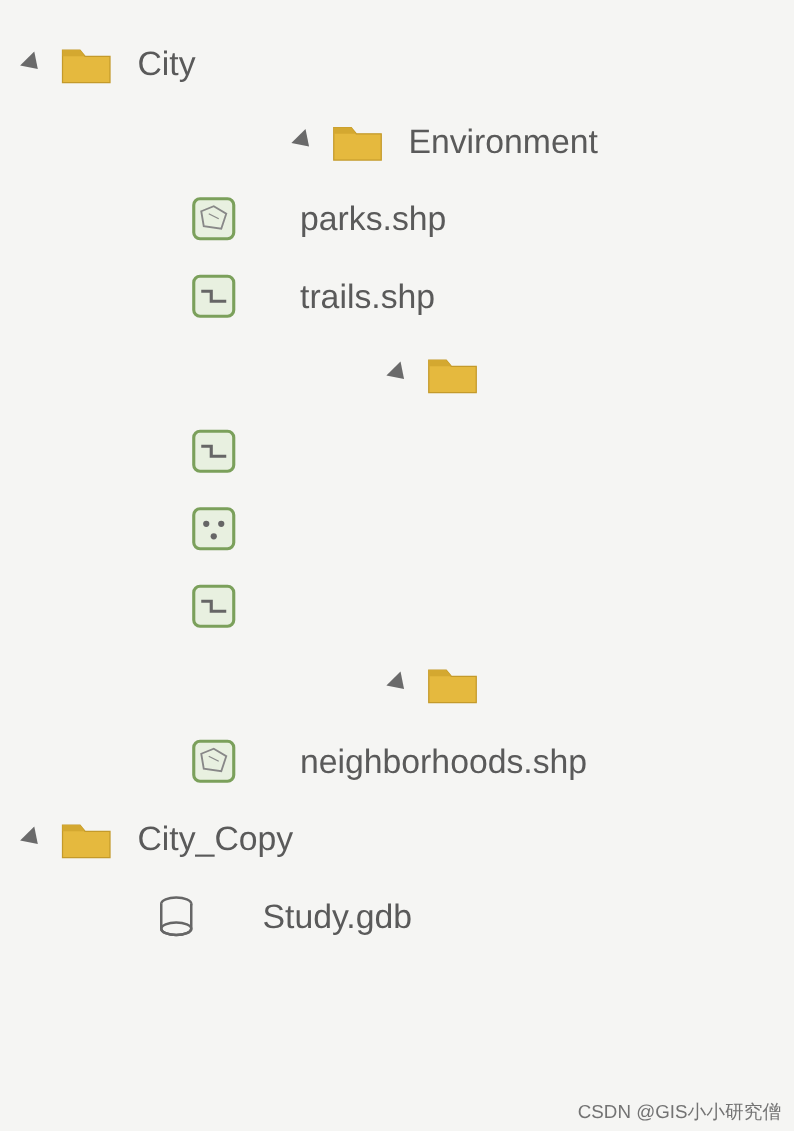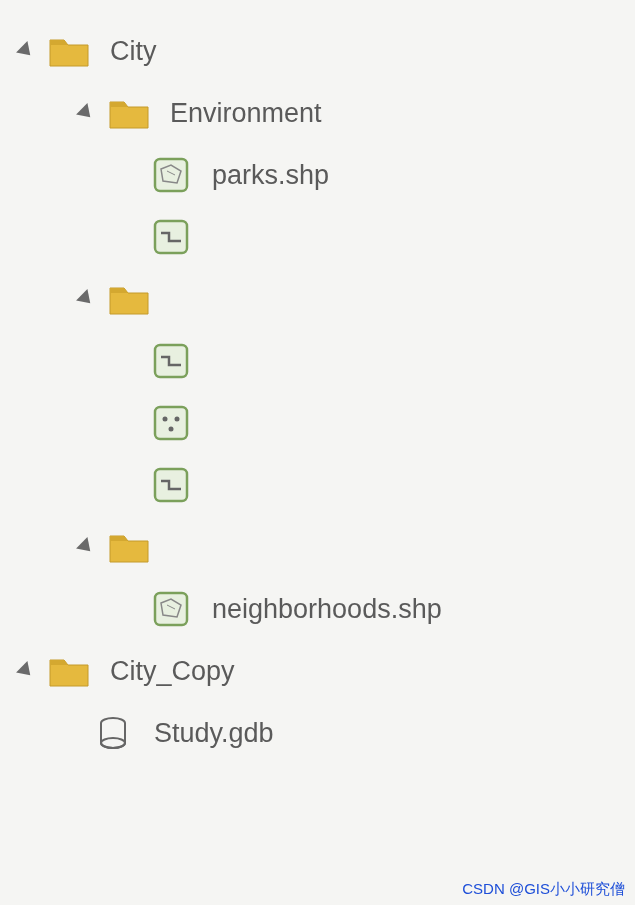--- a/index.html
+++ b/index.html
@@ -17,22 +17,22 @@
       padding: 20px 0;
       position: relative;
       filter: blur(0.3px);
     }
     .tree-item {
       display: flex;
       align-items: center;
       height: 62px;
       padding-left: 18px;
     }
-    .indent-1 { padding-left: 78px; }
-    .indent-2 { padding-left: 150px; }
+    .indent-1 { padding-left: 78px; justify-content: center; }
+    .indent-2 { padding-left: 150px; gap: 28px; }
     .expand-triangle {
       width: 0;
       height: 0;
       border-left: 8px solid transparent;
       border-right: 8px solid transparent;
       border-top: 12px solid #6a6a6a;
       transform: rotate(-45deg);
       margin-right: 14px;
       flex-shrink: 0;
     }
@@ -48,21 +48,21 @@
     .label {
       color: #5a5a5a;
       font-size: 27px;
       font-weight: 400;
     }
     .watermark {
       position: absolute;
       bottom: 6px;
       right: 10px;
       font-size: 15px;
-      color: #1d4ed8;
+      color: #737373;
       font-family: Arial, sans-serif;
     }
   </style>
 </head>
 <body>
 
 <div class="tree-item">
   <div class="expand-triangle"></div>
   <div class="icon-wrap">
     <svg width="42" height="34" viewBox="0 0 42 34">
@@ -95,20 +95,21 @@
   <span class="label">parks.shp</span>
 </div>
 
 <div class="tree-item indent-2">
   <div class="icon-wrap">
     <svg width="36" height="36" viewBox="0 0 36 36">
       <rect x="2" y="2" width="32" height="32" rx="5" fill="#e8f0e0" stroke="#7ba05b" stroke-width="2.5"></rect>
       <path d="M8 14 L16 14 L16 22 L28 22" fill="none" stroke="#666" stroke-width="2.5"></path>
     </svg>
   </div>
+  <span class="label">trails.shp</span>
 </div>
 
 <div class="tree-item indent-1">
   <div class="expand-triangle"></div>
   <div class="icon-wrap">
     <svg width="42" height="34" viewBox="0 0 42 34">
       <path d="M2 6 L16 6 L20 11 L40 11 L40 32 L2 32 Z" fill="#e5b93e" stroke="#c49a2a" stroke-width="1"></path>
       <path d="M2 6 L16 6 L20 11 L2 11 Z" fill="#d4a830"></path>
     </svg>
   </div>
@@ -168,21 +169,21 @@
   <div class="expand-triangle"></div>
   <div class="icon-wrap">
     <svg width="42" height="34" viewBox="0 0 42 34">
       <path d="M2 6 L16 6 L20 11 L40 11 L40 32 L2 32 Z" fill="#e5b93e" stroke="#c49a2a" stroke-width="1"></path>
       <path d="M2 6 L16 6 L20 11 L2 11 Z" fill="#d4a830"></path>
     </svg>
   </div>
   <span class="label">City_Copy</span>
 </div>
 
-<div class="tree-item indent-2" style="padding-left:92px">
+<div class="tree-item indent-2" style="padding-left:120px">
   <div class="icon-wrap">
     <svg width="32" height="36" viewBox="0 0 32 36">
       <ellipse cx="16" cy="8" rx="12" ry="5" fill="#f5f5f3" stroke="#666" stroke-width="2"></ellipse>
       <path d="M4 8 L4 28 A12 5 0 0 0 28 28 L28 8" fill="#f5f5f3" stroke="#666" stroke-width="2"></path>
       <ellipse cx="16" cy="28" rx="12" ry="5" fill="none" stroke="#666" stroke-width="2"></ellipse>
     </svg>
   </div>
   <span class="label">Study.gdb</span>
 </div>
 

